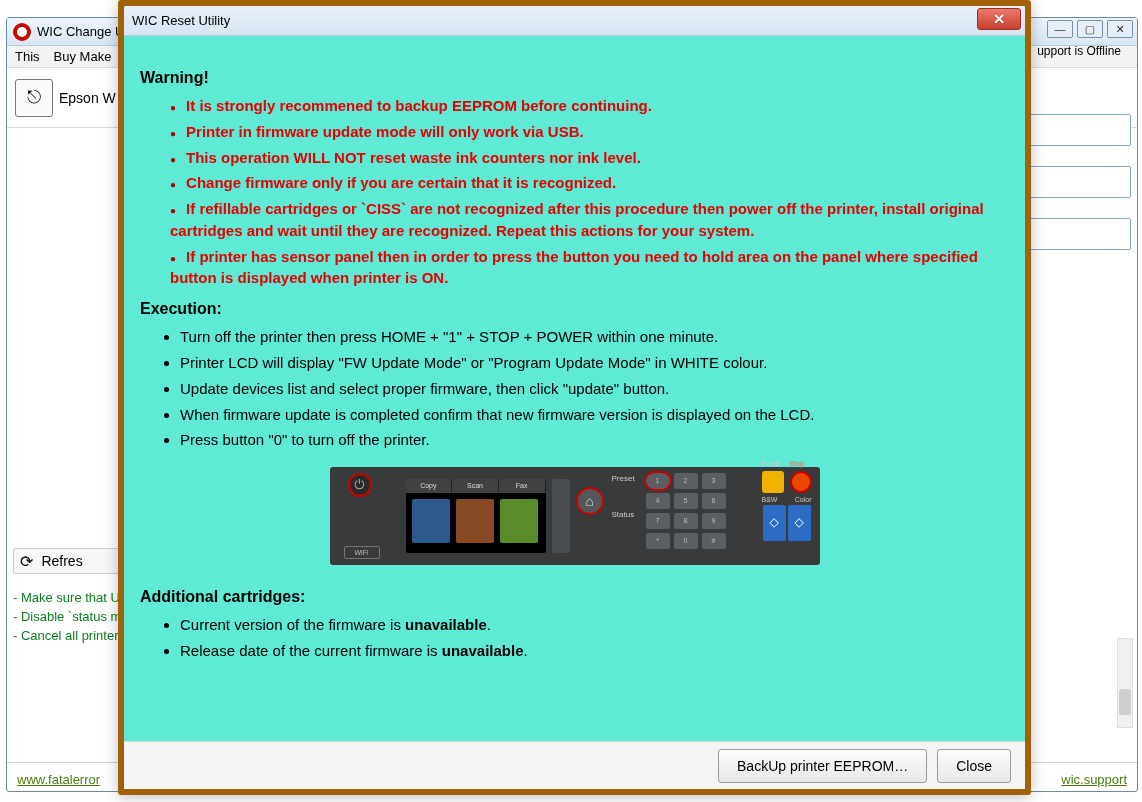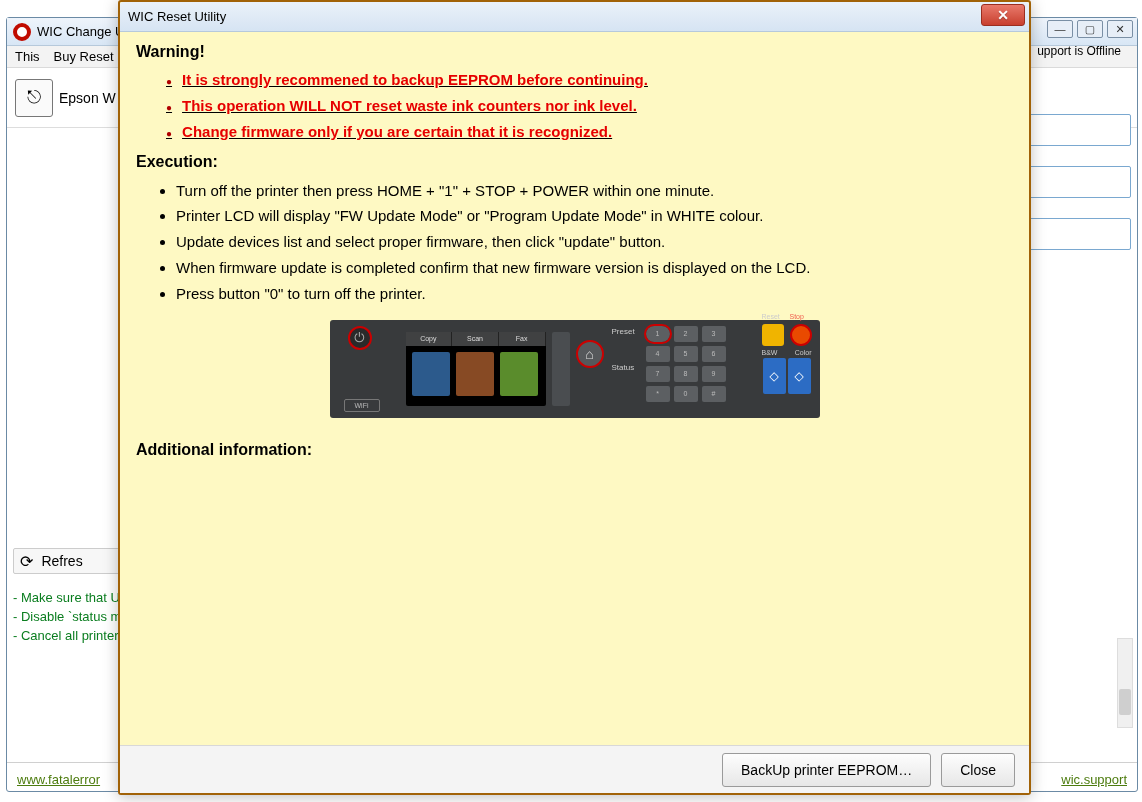--- a/index.html
+++ b/index.html
@@ -22,32 +22,32 @@
   .refresh-row { display:flex; align-items:center; gap:8px; height:26px; border:1px solid #ccc; border-radius:2px; background:#f7f7f7; padding:0 6px; margin-bottom:16px; }
   .refresh-ico { font-size:16px; }
   .hint { font-size:13px; color:#0a7d1f; margin:4px 0; }
   .bg-scroll { position:absolute; right:4px; top:620px; width:16px; height:90px; background:#f0f0f0; border:1px solid #ddd; }
   .bg-scroll .thumb { position:absolute; left:1px; right:1px; top:50px; height:26px; background:#cfcfcf; border-radius:2px; }
   .bg-links { position:absolute; left:10px; bottom:4px; right:10px; display:flex; justify-content:space-between; font-size:13px; }
   .bg-links a { color:#4d7c0f; text-decoration:underline; cursor:pointer; }
   .hsep { position:absolute; left:0; right:0; bottom:28px; height:1px; background:#d0d0d0; }
 
   
-  .dialog { position:absolute; left:118px; top:0; width:913px; height:795px; border:2px solid #a16207; border-radius:3px; background:#fef9c3; box-shadow:0 2px 15px rgba(0,0,0,.25); display:flex; flex-direction:column;justify-content:flex-end; }
+  .dialog { position:absolute; left:118px; top:0; width:913px; height:795px; border:6px solid #a16207; border-radius:3px; background:#5eead4; box-shadow:0 2px 15px rgba(0,0,0,.25); display:flex; flex-direction:column;justify-content:flex-end; }
   .dlg-titlebar { height:30px; background:linear-gradient(#eaf1f9,#d6e4f3); border-bottom:1px solid #b6c9db; display:flex; align-items:center; padding:0 8px; position:relative; border-radius:3px 3px 0 0; }
   .dlg-title { font-size:13px; color:#000; }
   .close-btn { position:absolute; right:4px; top:2px; width:44px; height:22px; border-radius:3px; background:linear-gradient(#e97a6c,#c83f2e); border:1px solid #9b2e20; display:flex; align-items:center; justify-content:center; color:#fff; font-size:14px; font-weight:bold; cursor:pointer; }
   .close-btn span { text-shadow:0 1px 1px rgba(0,0,0,.3); }
 
-  .dlg-body { flex:1 1 auto; overflow:auto; padding:0 16px 4px 16px; font-size:15px; line-height:1.45; color:#000; }
+  .dlg-body { flex:1 1 auto; overflow:auto; padding:14px 16px 4px 16px; font-size:15px; line-height:1.45; color:#000;margin-top:8px; }
   h3 { margin:8px 0 6px 0; font-size:16px; font-weight:bold; }
   ul { margin:6px 0 4px 0; padding-left:40px; }
   ul li { margin:4px 0; }
   .red-list li { color:#e60000; font-weight:bold; }
-  .red-list { list-style:none; padding-left:30px;text-decoration:underline; }
+  .red-list { list-style:none; padding-left:30px; }
   .red-list li::before { content:'●'; color:#b00000; font-size:10px; margin-right:10px; }
   .black-list { list-style:disc; }
   .black-list li { font-weight:normal; }
   .addinfo-list li .val { font-weight:bold; }
 
   
   .panel-illus { width:490px; height:98px; margin:16px auto 20px auto; background:#383a3c; border-radius:3px; position:relative; }
   .pi-power { position:absolute; left:18px; top:6px; width:24px; height:24px; border:2px solid #c00; border-radius:50%; background:#2a2a2a; color:#aaa; font-size:13px; display:flex; align-items:center; justify-content:center; }
   .pi-wifi { position:absolute; left:14px; bottom:6px; width:36px; height:13px; border:1px solid #777; border-radius:2px; color:#bbb; font-size:7px; text-align:center; line-height:11px; }
   .pi-screen { position:absolute; left:76px; top:12px; width:140px; height:74px; background:#000; border-radius:2px; }
@@ -82,21 +82,21 @@
     <div class="bg-icon"></div>
     <div class="bg-title">WIC Change U</div>
     <div class="win-btns">
       <div class="wbtn">—</div>
       <div class="wbtn">▢</div>
       <div class="wbtn">✕</div>
     </div>
   </div>
   <div class="bg-menubar">
     <span>This</span>
-    <span>Buy Reset</span>
+    <span>Buy Make</span>
   </div>
   <div class="bg-toolbar">
     <div class="usb-ico">⎋</div>
     <span>Epson W</span>
     <span class="support-off">upport is Offline</span>
   </div>
   <div class="status-col">
     <div class="status-box"></div>
     <div class="status-box"></div>
     <div class="status-box"></div>
@@ -125,22 +125,25 @@
     <div class="dlg-title">WIC Reset Utility</div>
     <div class="close-btn">
         <span>✕</span>
       </div>
   </div>
 
   <div class="dlg-body">
     <h3>Warning!</h3>
     <ul class="red-list">
       <li>It is strongly recommened to backup EEPROM before continuing.</li>
+      <li>Printer in firmware update mode will only work via USB.</li>
       <li>This operation WILL NOT reset waste ink counters nor ink level.</li>
       <li>Change firmware only if you are certain that it is recognized.</li>
+      <li>If refillable cartridges or `CISS` are not recognized after this procedure then power off the printer, install original cartridges and wait until they are recognized. Repeat this actions for your system.</li>
+      <li>If printer has sensor panel then in order to press the button you need to hold area on the panel where specified button is displayed when printer is ON.</li>
     </ul>
 
     <h3>Execution:</h3>
     <ul class="black-list">
       <li>Turn off the printer then press HOME + "1" + STOP + POWER within one minute.</li>
       <li>Printer LCD will display "FW Update Mode" or "Program Update Mode" in WHITE colour.</li>
       <li>Update devices list and select proper firmware, then click "update" button.</li>
       <li>When firmware update is completed confirm that new firmware version is displayed on the LCD.</li>
       <li>Press button "0" to turn off the printer.</li>
     </ul>
@@ -183,20 +186,24 @@
       <div class="pi-start-lbl">
           <span>B&amp;W</span>
           <span>Color</span>
         </div>
       <div class="pi-start">
         <div>◇</div>
         <div>◇</div>
       </div>
     </div>
 
-    <h3>Additional information:</h3>
+    <h3>Additional cartridges:</h3>
+    <ul class="black-list addinfo-list">
+      <li><span>Current version of the firmware is </span><span class="val">unavailable</span>.</li>
+      <li><span>Release date of the current firmware is </span><span class="val">unavailable</span>.</li>
+    </ul>
   </div>
 
   <div class="dlg-footer">
     <button class="dlg-btn">BackUp printer EEPROM…</button>
     <button class="dlg-btn">Close</button>
   </div>
 </div>
 
 </body></html>

